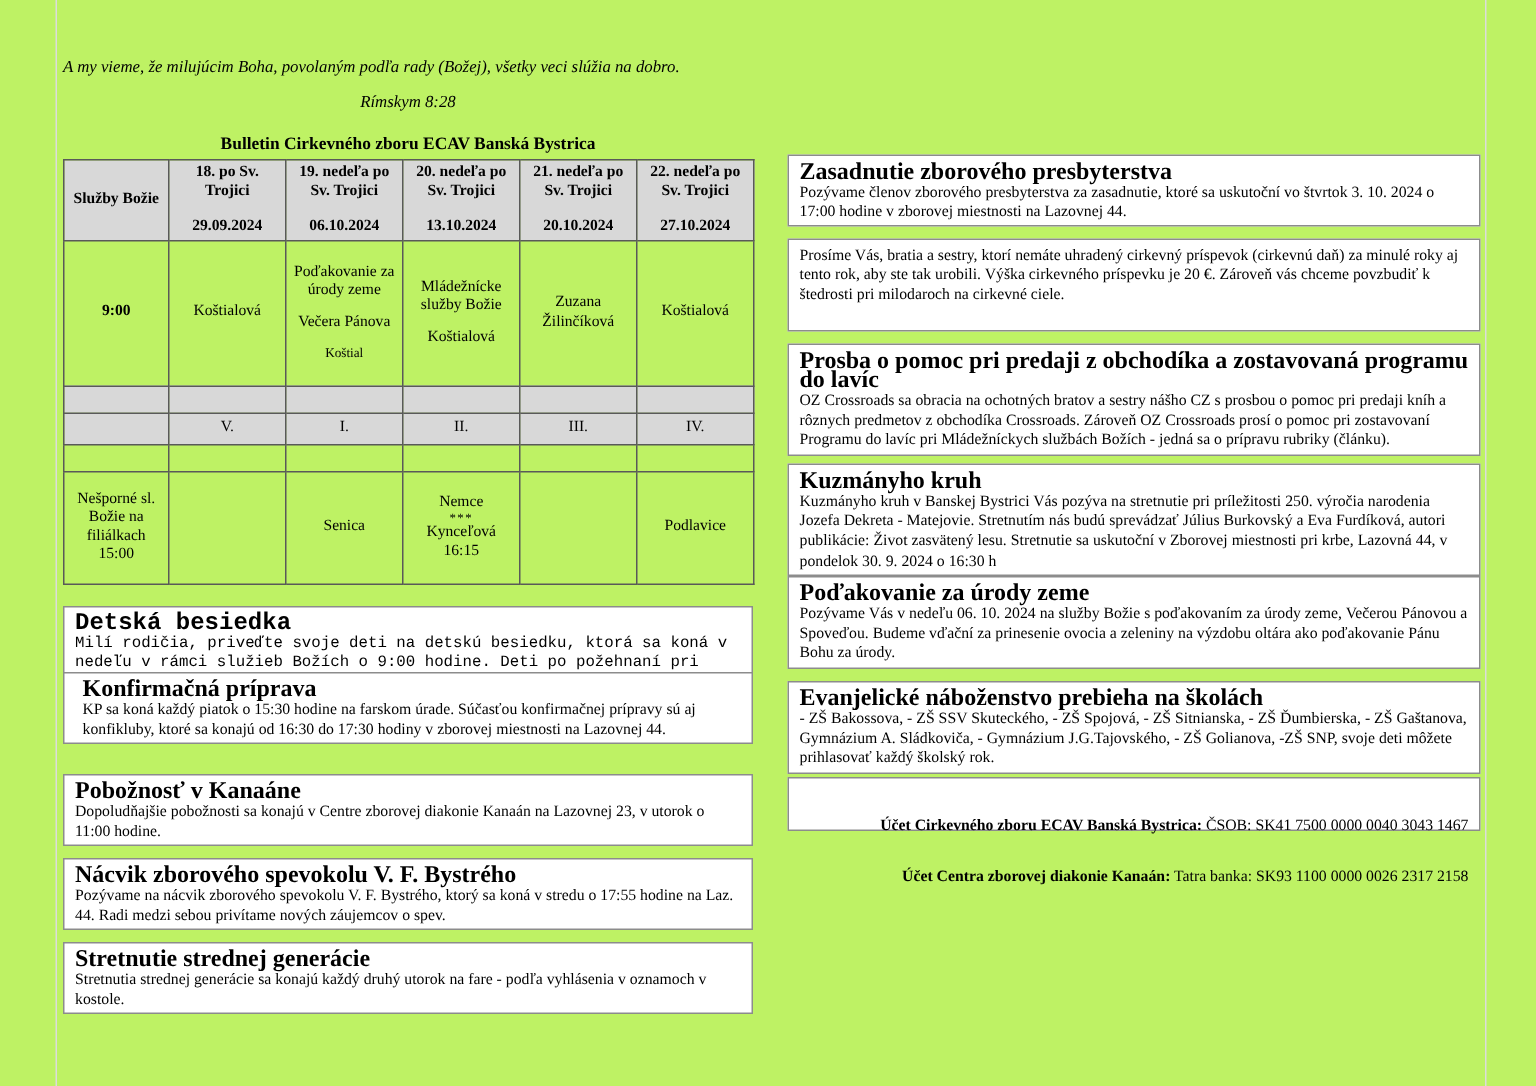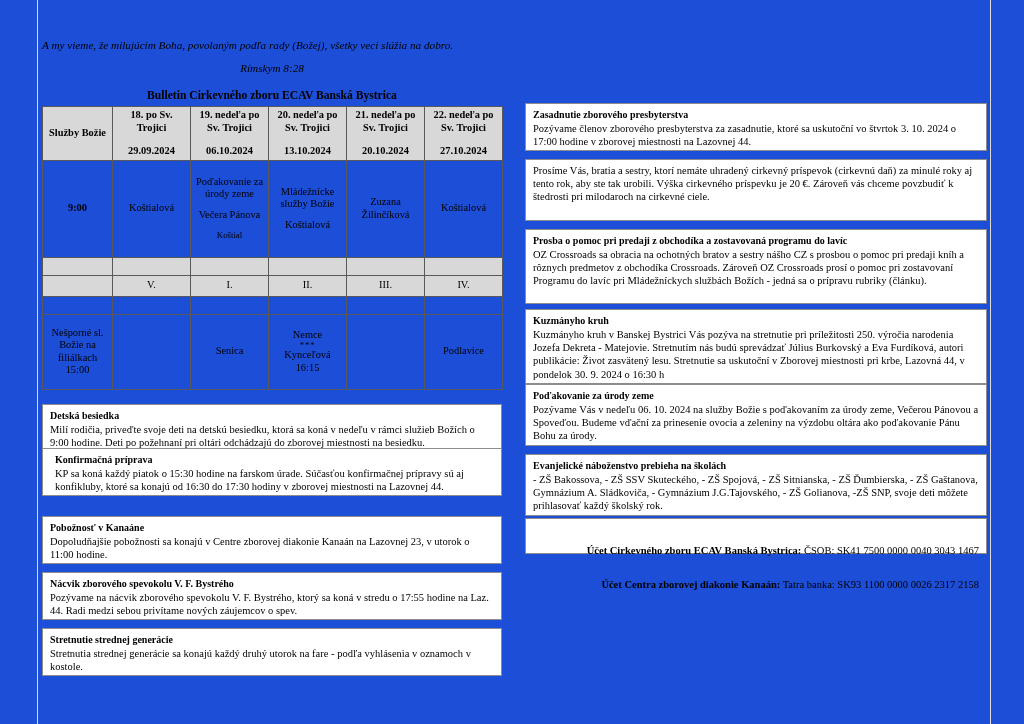--- a/index.html
+++ b/index.html
@@ -13,21 +13,21 @@
     font-family: "Liberation Serif", "DejaVu Serif", serif;
     color: #000;
     overflow: hidden;
     position: relative;
   }
   .page {
     position: absolute;
     left: 0; top: 0;
     width: 1024px;
     height: 724px;
-    background: #1d4ed8;
+    background: #bef264;
   }
   
   .page-edge-left {
     position: absolute;
     left: 37px; top: 0; width: 1px; height: 724px;
     background: #dcdcdc;
   }
   .page-edge-right {
     position: absolute;
     left: 990px; top: 0; width: 1px; height: 724px;
@@ -104,21 +104,21 @@
   
   .box {
     position: absolute;
     border: 1px solid #8c8c8c;
     background: #fff;
     box-sizing: border-box;
     padding: 4px 7px 5px 7px;
   }
   .box .b-title {
     font-weight: bold;
-    font-size: 10px;
+    font-size: 16px;
     line-height: 13px;
     margin-bottom: 1px;
   }
   .box .b-body {
     font-size: 10.5px;
     line-height: 13.2px;
   }
   .box.center .b-line {
     text-align: right;
     font-size: 10.5px;
@@ -243,21 +243,21 @@
             <span class="cell-line"></span>
           </td>
           <td class="fil">
             <span class="cell-line">Podlavice</span>
           </td>
         </tr>
       </tbody>
     </table>
   </div>
 
-  <div class="box" style="left:42px; top:404px; width:460px; height:48px;">
+  <div class="box" style="left:42px; top:404px; width:460px; height:48px;font-family:Liberation Mono, monospace;">
     <div class="b-title">Detská besiedka</div>
     <div class="b-body">Milí rodičia, priveďte svoje deti na detskú besiedku, ktorá sa koná v nedeľu v rámci služieb Božích o 9:00 hodine. Deti po požehnaní pri oltári odchádzajú do zborovej miestnosti na besiedku.</div>
   </div>
 
   <div class="box" style="left:42px; top:448px; width:460px; height:48px;padding-left:12px;">
     <div class="b-title">Konfirmačná príprava</div>
     <div class="b-body">KP sa koná každý piatok o 15:30 hodine na farskom úrade. Súčasťou konfirmačnej prípravy sú aj konfikluby, ktoré sa konajú od 16:30 do 17:30 hodiny v zborovej miestnosti na Lazovnej 44.</div>
   </div>
 
   <div class="box" style="left:42px; top:516px; width:460px; height:48px;">

